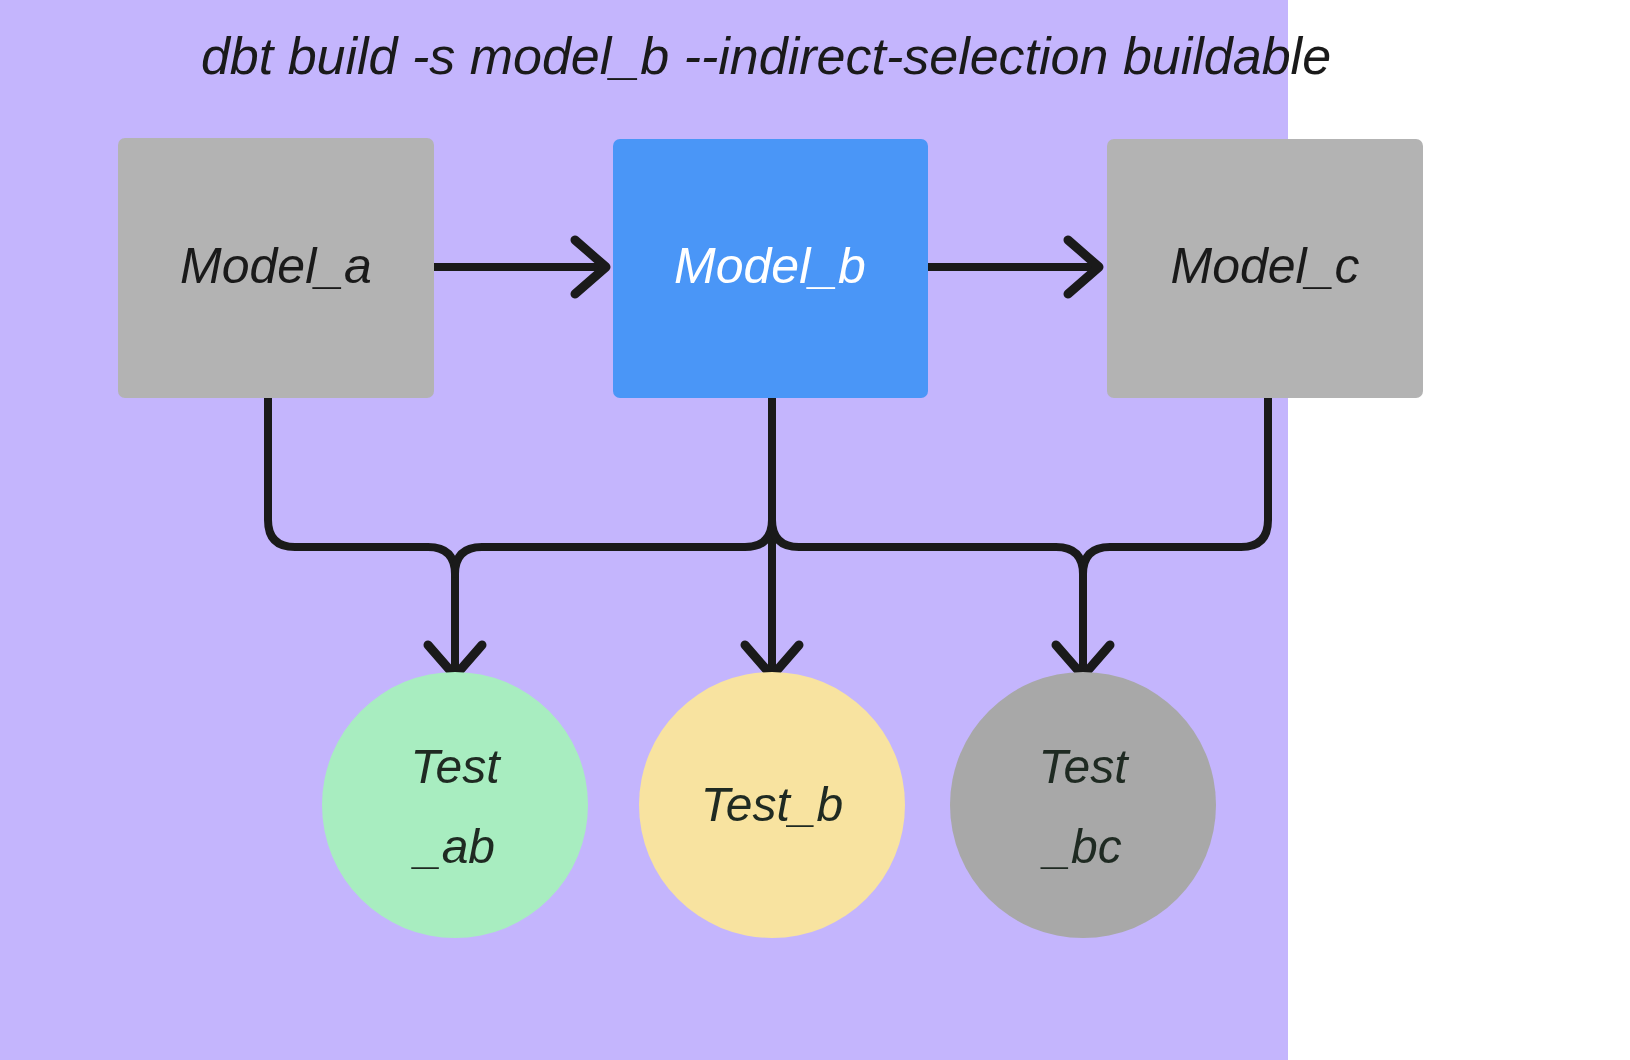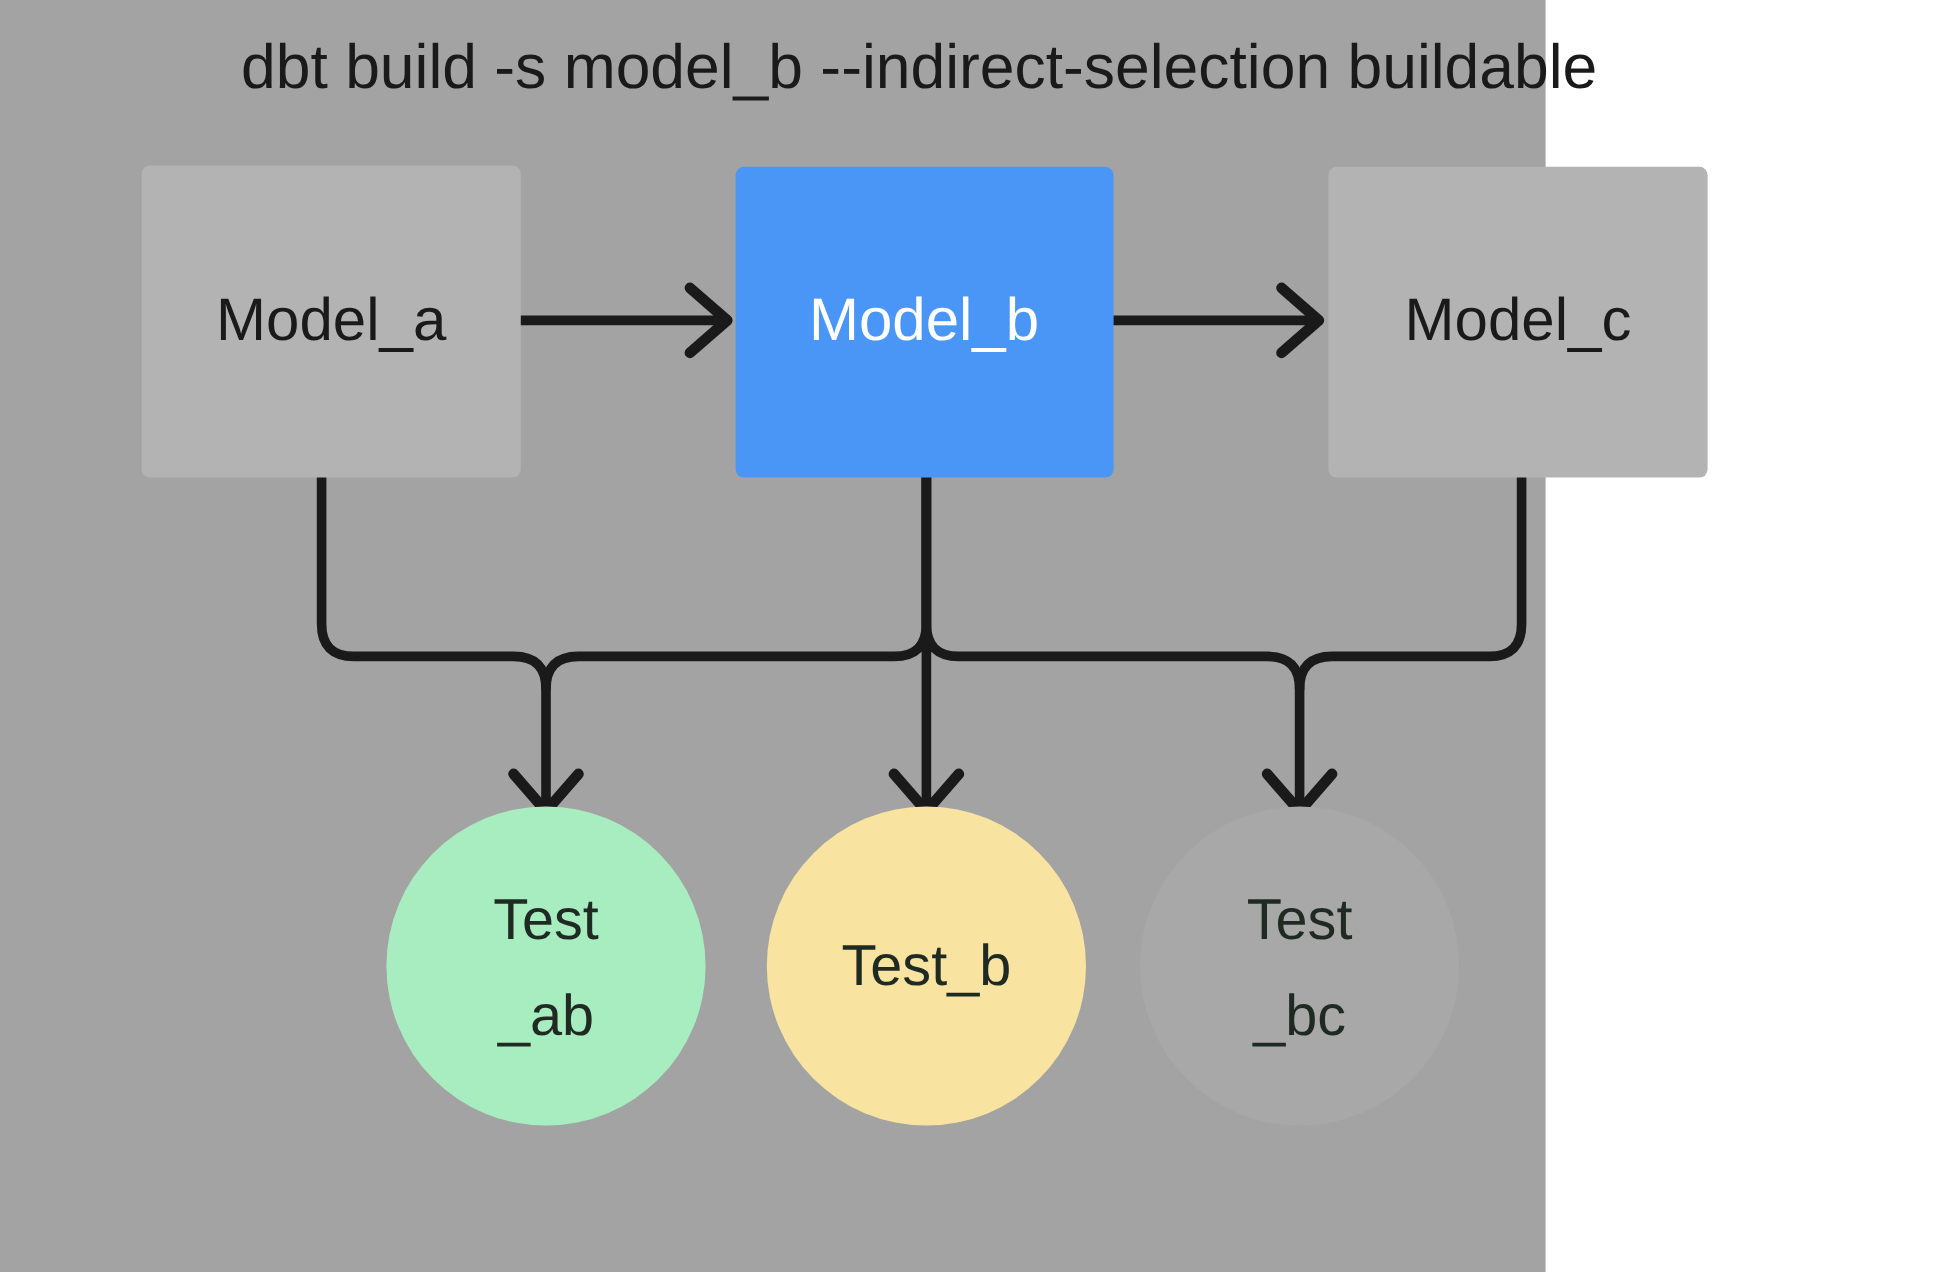--- a/index.html
+++ b/index.html
@@ -10,21 +10,22 @@
   body {
     width: 1630px;
     height: 1060px;
     font-family: "Liberation Sans", sans-serif;
     overflow: hidden;
   }
   #diagram-root {
     position: relative;
     width: 1288px;
     height: 1060px;
-    background: #a3a3a3;
+    background: #c4b5fd;
+    font-style: italic;
   }
   svg#diagram-canvas {
     position: absolute;
     top: 0;
     left: 0;
     width: 1630px;
     height: 1060px;
     display: block;
   }
   .node-label {

